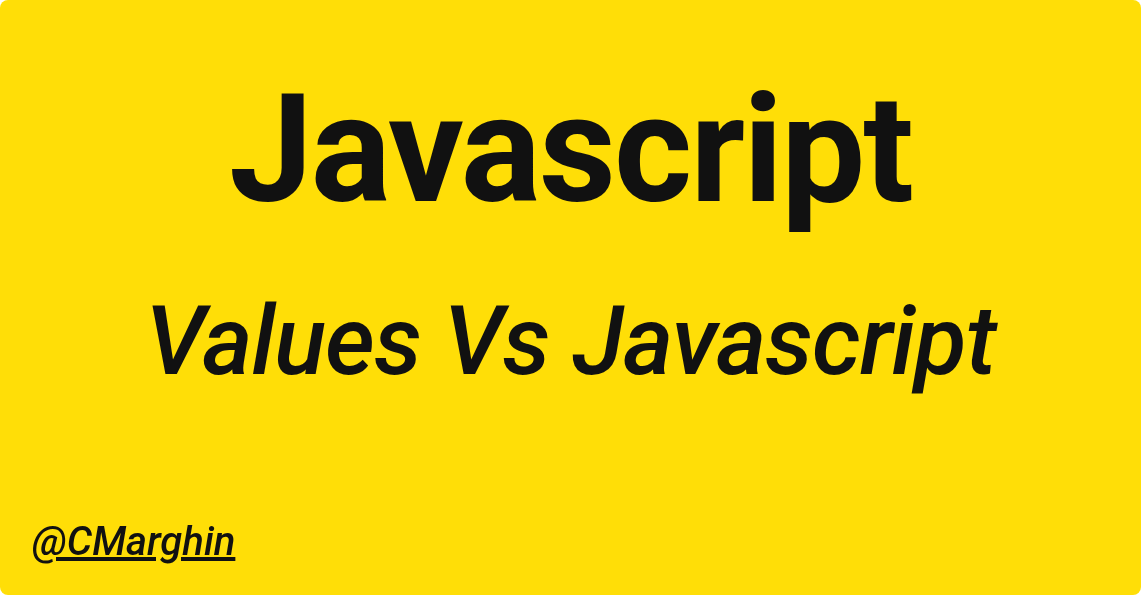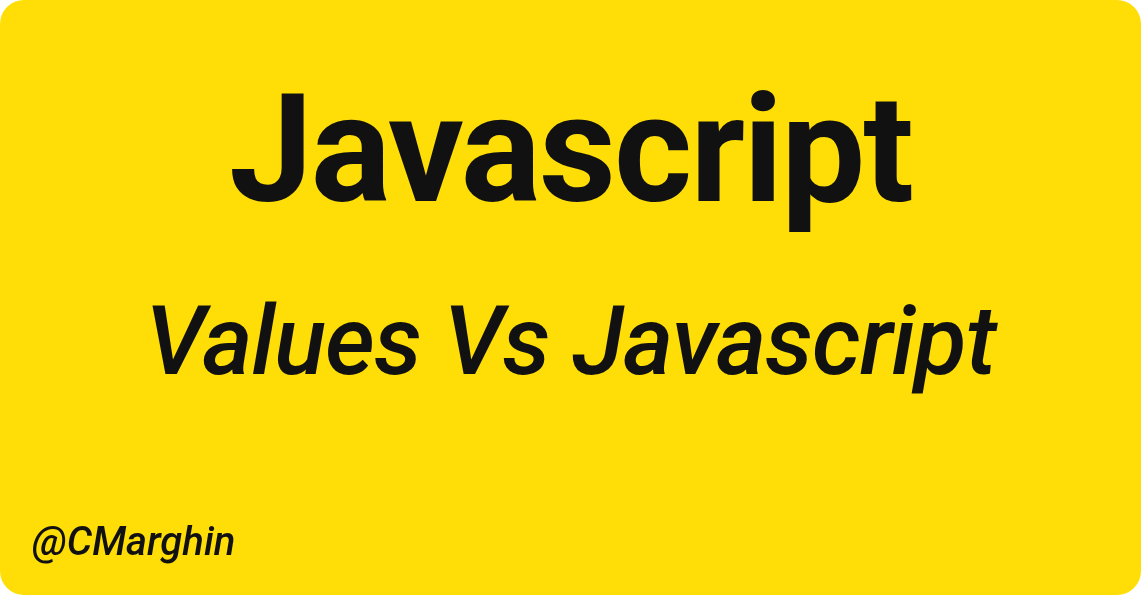--- a/index.html
+++ b/index.html
@@ -10,21 +10,21 @@
     body {
       width: 1141px;
       height: 595px;
       background: #ffffff;
       font-family: -apple-system, BlinkMacSystemFont, 'Segoe UI', Roboto, Helvetica, Arial, sans-serif;
     }
     .card {
       width: 1141px;
       height: 595px;
       background: #FFDE07;
-      border-radius: 24px;
+      border-radius: 8px;
       position: relative;
       display: flex;
       flex-direction: column;
       align-items: center;
       padding-top: 75px;
     }
     .title {
       color: #111111;
       font-size: 150px;
       font-weight: 700;
@@ -40,20 +40,21 @@
       letter-spacing: -1px;
     }
     .author {
       position: absolute;
       left: 32px;
       bottom: 30px;
       color: #111111;
       font-size: 40px;
       font-weight: 500;
       font-style: italic;
+      text-decoration: underline;
     }
   </style>
 </head>
 <body>
 
 <div class="card">
   <div class="title">Javascript</div>
   <div class="subtitle">Values Vs Javascript</div>
   <div class="author">@CMarghin</div>
 </div>

